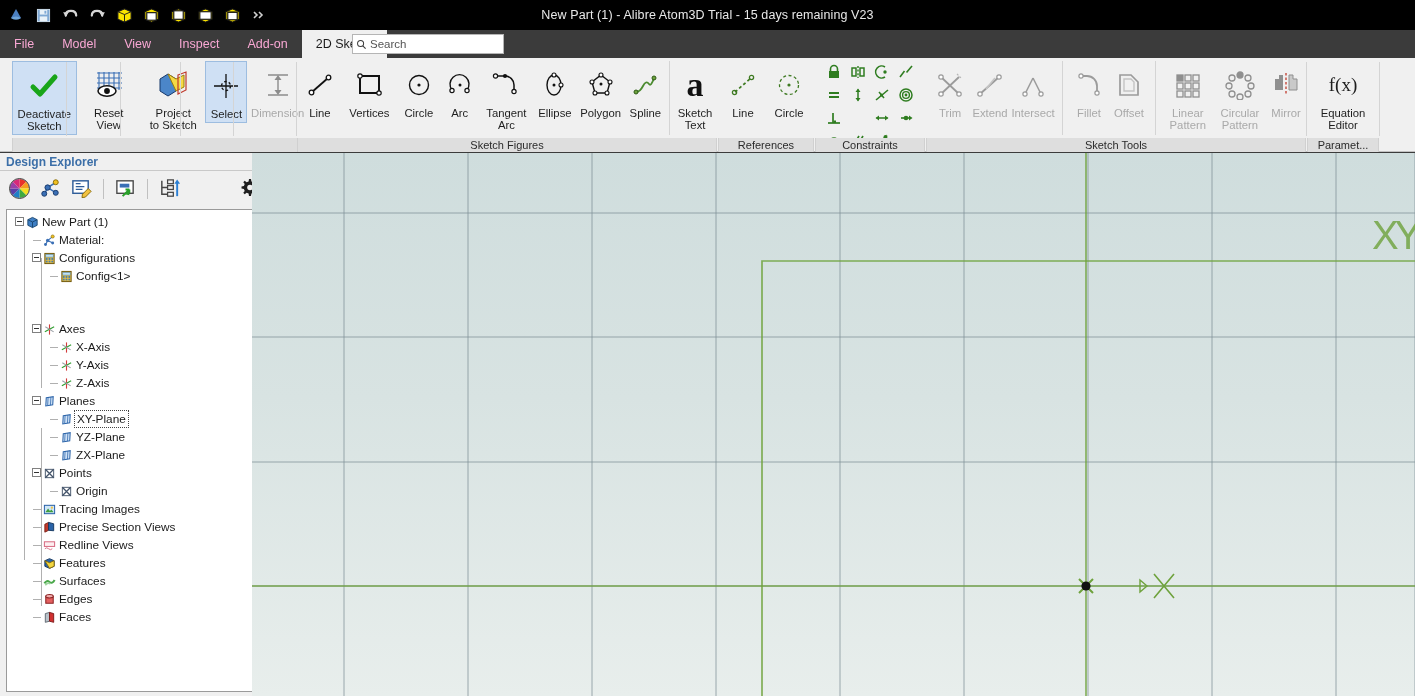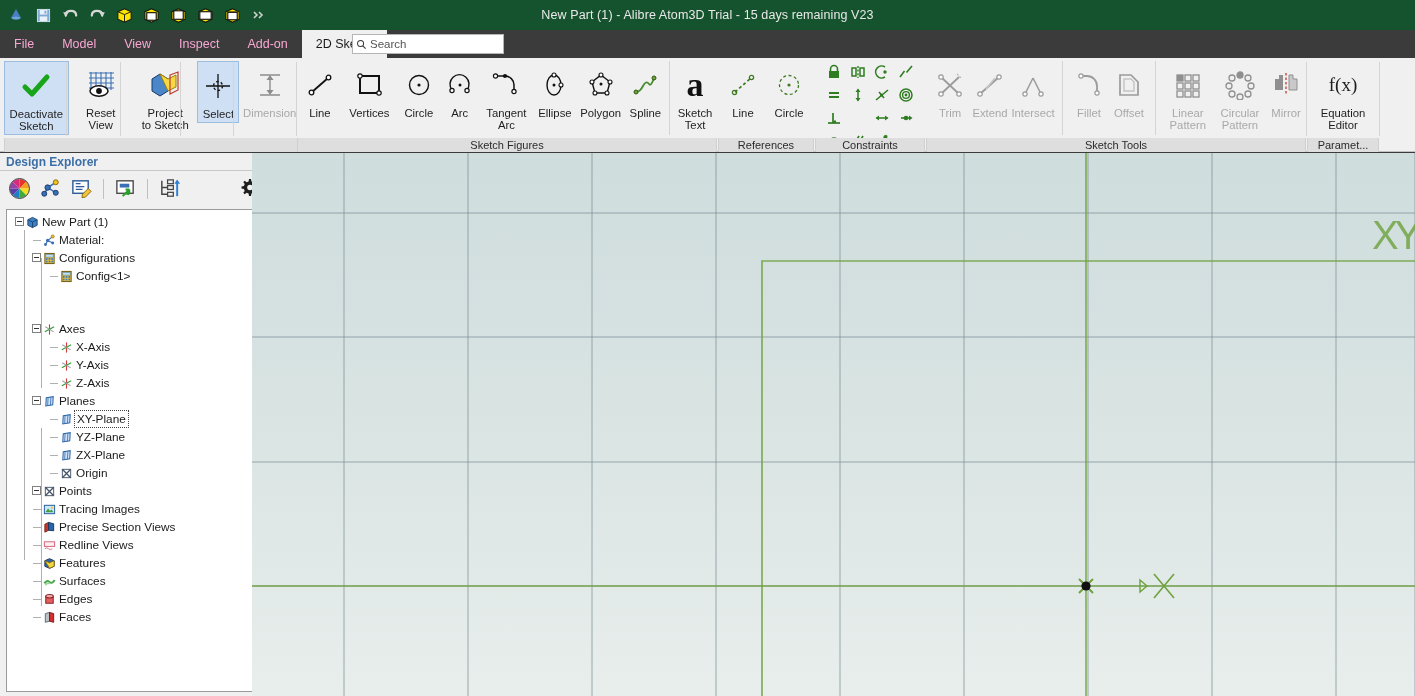--- a/index.html
+++ b/index.html
@@ -7,21 +7,21 @@
     width: 1415px; height: 696px;
     overflow: hidden;
     font-family: "Liberation Sans", sans-serif;
     background: #3b3b3b;
   }
   body { position: relative; }
 
   
   #titlebar {
     position: absolute; left:0; top:0; width:1415px; height:30px;
-    background:#14532d;
+    background:#000000;
   }
   #qat { position:absolute; left:4px; top:3px; height:24px; display:flex; align-items:center; gap:3px; }
   .qat-btn { width:24px; height:24px; display:flex; align-items:center; justify-content:center; cursor:pointer; }
   #title-text {
     position:absolute; left:0; top:0; width:1415px; height:30px;
     display:flex; align-items:center; justify-content:center;
     color:#e8e8e8; font-size:12.5px; letter-spacing:.1px; pointer-events:none;
   }
 
   
@@ -221,21 +221,21 @@
           <circle cx="5" cy="5" r="3.3" stroke="#3b3b3b" stroke-width="1.1" fill="none"></circle>
           <path d="M7.4 7.4 L10.5 10.5" stroke="#3b3b3b" stroke-width="1.2"></path>
         </svg>
     </span>
     <input id="search-input" type="text" placeholder="Search" style="">
   </div>
 </div>
 
 <div id="ribbon">
 
-  <div class="rgroup" style="left:4px; width:296px;">
+  <div class="rgroup" style="left:12px; width:296px;">
     <div class="rgroup-body">
       <div class="btn big sel">
         <span class="ico">
           <svg width="32" height="32" viewBox="0 0 32 32">
               <path d="M5 17 L12 24 L27 7" stroke="#19a519" stroke-width="5" fill="none" stroke-linecap="round" stroke-linejoin="round"></path>
             </svg>
         </span>
         <span class="lbl" style="white-space:pre-line;">Deactivate
 Sketch</span>
       </div>
@@ -851,43 +851,43 @@
         </span>
         <span class="tico">
           <svg width="13" height="13" viewBox="0 0 14 14">
             <path d="M3.5 3 L11 1.8 L10.5 10.5 L3 11.8Z" fill="#cfe2f7" stroke="#2a63a8" stroke-width="1.1"></path>
             <path d="M5.5 2.6 L5 11.3" stroke="#2a63a8" stroke-width=".8"></path>
             <path d="M8.5 2.2 L8 10.9" stroke="#2a63a8" stroke-width=".8"></path>
           </svg>
         </span>
         <span class="tlabel">ZX-Plane</span>
       </div>
-      <div class="trow" style="padding-left: 42px;">
-        <span class="tw">
-          <span class="lineH" style="left: 1px; top: 9px; width: 8px;"></span>
+      <div class="trow" style="padding-left: 25px;">
+        <span class="tw">
+          <span class="exp"></span>
         </span>
         <span class="tico">
           <svg width="13" height="13" viewBox="0 0 14 14">
             <path d="M2.5 2.5 L11.5 11.5 M11.5 2.5 L2.5 11.5" stroke="#44546a" stroke-width="1.4"></path>
             <rect x="2.5" y="2.5" width="9" height="9" fill="none" stroke="#44546a" stroke-width="1"></rect>
           </svg>
         </span>
-        <span class="tlabel">Origin</span>
-      </div>
-      <div class="trow" style="padding-left: 25px;">
-        <span class="tw">
-          <span class="exp"></span>
+        <span class="tlabel">Points</span>
+      </div>
+      <div class="trow" style="padding-left: 42px;">
+        <span class="tw">
+          <span class="lineH" style="left: 1px; top: 9px; width: 8px;"></span>
         </span>
         <span class="tico">
           <svg width="13" height="13" viewBox="0 0 14 14">
             <path d="M2.5 2.5 L11.5 11.5 M11.5 2.5 L2.5 11.5" stroke="#44546a" stroke-width="1.4"></path>
             <rect x="2.5" y="2.5" width="9" height="9" fill="none" stroke="#44546a" stroke-width="1"></rect>
           </svg>
         </span>
-        <span class="tlabel">Points</span>
+        <span class="tlabel">Origin</span>
       </div>
       <div class="trow" style="padding-left: 25px;">
         <span class="tw">
           <span class="lineH" style="left: 1px; top: 9px; width: 8px;"></span>
         </span>
         <span class="tico">
           <svg width="13" height="13" viewBox="0 0 14 14">
             <rect x="1.5" y="2.5" width="11" height="9" fill="#cfe6f7" stroke="#2a63a8" stroke-width="1.1"></rect>
             <path d="M2.5 10 L5.5 6 L7.5 8.5 L9 7 L11.5 10Z" fill="#3f9e3f"></path>
             <circle cx="9.6" cy="5" r="1.2" fill="#f2c240"></circle>

